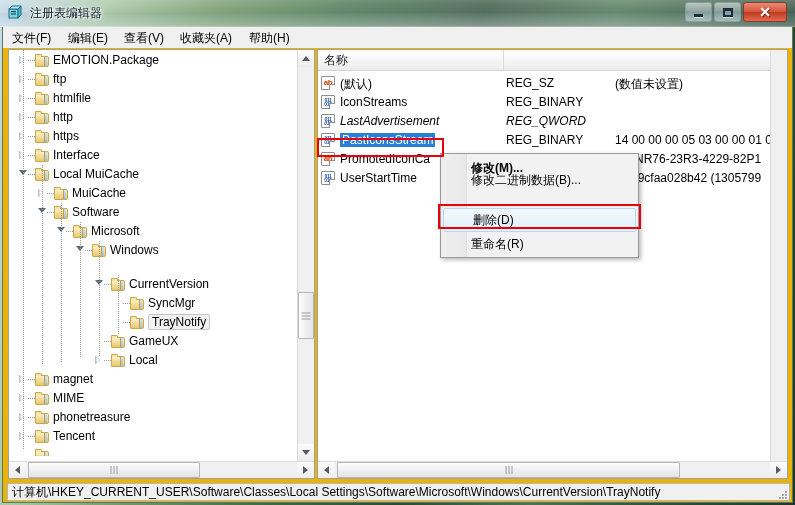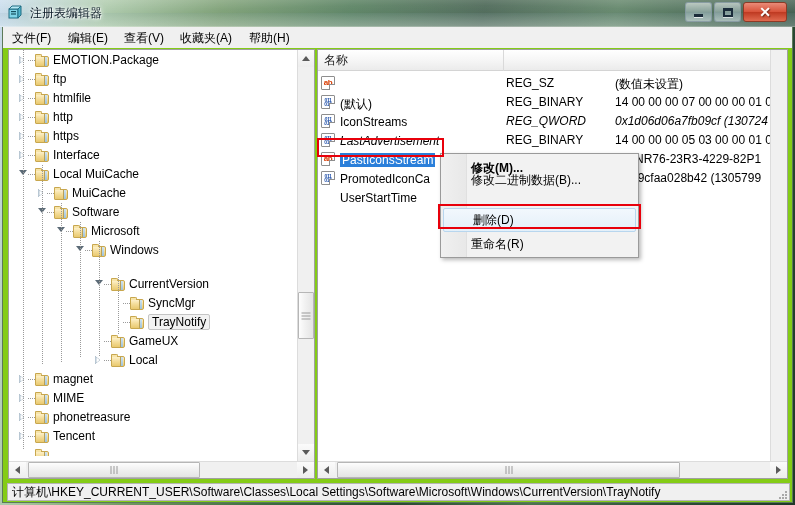--- a/index.html
+++ b/index.html
@@ -53,21 +53,21 @@
     display:flex; align-items:center; justify-content:center; }
   .min-bar { width: 9px; height: 3px; background: #1b2c3a; margin-top: 7px;
              box-shadow: 0 1px 0 rgba(255,255,255,0.7); }
   .max-sq { width: 10px; height: 9px; border: 2px solid #1b2c3a; border-top-width: 3px;
             box-shadow: 0 1px 0 rgba(255,255,255,0.6); }
   .close-x { color: #ffffff; font-size: 14px; font-weight: bold;
              text-shadow: 1px 1px 1px rgba(0,0,0,0.45); font-family:"Liberation Sans",sans-serif; }
   
   #client {
     position: absolute; left: 2px; top: 27px; width: 791px; height: 476px;
-    background: #84cc16;
+    background: #eab308;
     border: 1px solid #5c7a58;
     border-top: none;
   }
   #menubar {
     position: absolute; left: 0; top: 0; width: 789px; height: 21px;
     background: #f0f0f0;
   }
   .menu-item {
     position: absolute; top: 3px; height: 16px;
     font-size: 12px; color: #000;
@@ -159,21 +159,21 @@
     font-size: 12px; color: #222;
     display: flex; align-items: center; padding-left: 6px;
     border-right: 1px solid #d9d9d9;
     cursor: default;
   }
   .lrow {
     position: absolute; left: 0; height: 19px; width: 100%;
     font-size: 12px; color: #000; white-space: nowrap;
   }
   .lrow .vicon { position: absolute; left: 3px; top: 2px; width: 15px; height: 15px; }
-  .lrow .vname { position: absolute; left: 22px; top: 2px; margin-top: 20px; }
+  .lrow .vname { position: absolute; left: 22px; top: 2px; }
   .lrow .vtype { position: absolute; left: 188px; top: 2px; }
   .lrow .vdata { position: absolute; left: 297px; top: 2px; }
   .lrow.sel .vname {
     background: #2a7fda; color: #ffffff; padding: 0 2px;
   }
   
   .ric {
     position:absolute; left:0; top:0; width:14px; height:14px;
     background:#ffffff; border:1px solid #8e8e8e;
     border-radius:1px;
@@ -609,32 +609,30 @@
           </div>
           <div class="lrow" style="top: 43px;">
             <div class="vicon">
               <div class="ric ric-bin">
                 <div>011</div>
                 <div>010</div>
               </div>
             </div>
             <div class="vname">IconStreams</div>
             <div class="vtype">REG_BINARY</div>
-            <div class="vdata">14 00 00 00 07 00 00 00 01 0</div>
           </div>
           <div class="lrow" style="top: 62px; font-style: italic;">
             <div class="vicon">
               <div class="ric ric-bin">
                 <div>011</div>
                 <div>010</div>
               </div>
             </div>
             <div class="vname">LastAdvertisement</div>
             <div class="vtype">REG_QWORD</div>
-            <div class="vdata">0x1d06d06a7fb09cf (130724</div>
           </div>
           <div class="lrow sel" style="top: 81px;">
             <div class="vicon">
               <div class="ric ric-bin">
                 <div>011</div>
                 <div>010</div>
               </div>
             </div>
             <div class="vname">PastIconsStream</div>
             <div class="vtype">REG_BINARY</div>

